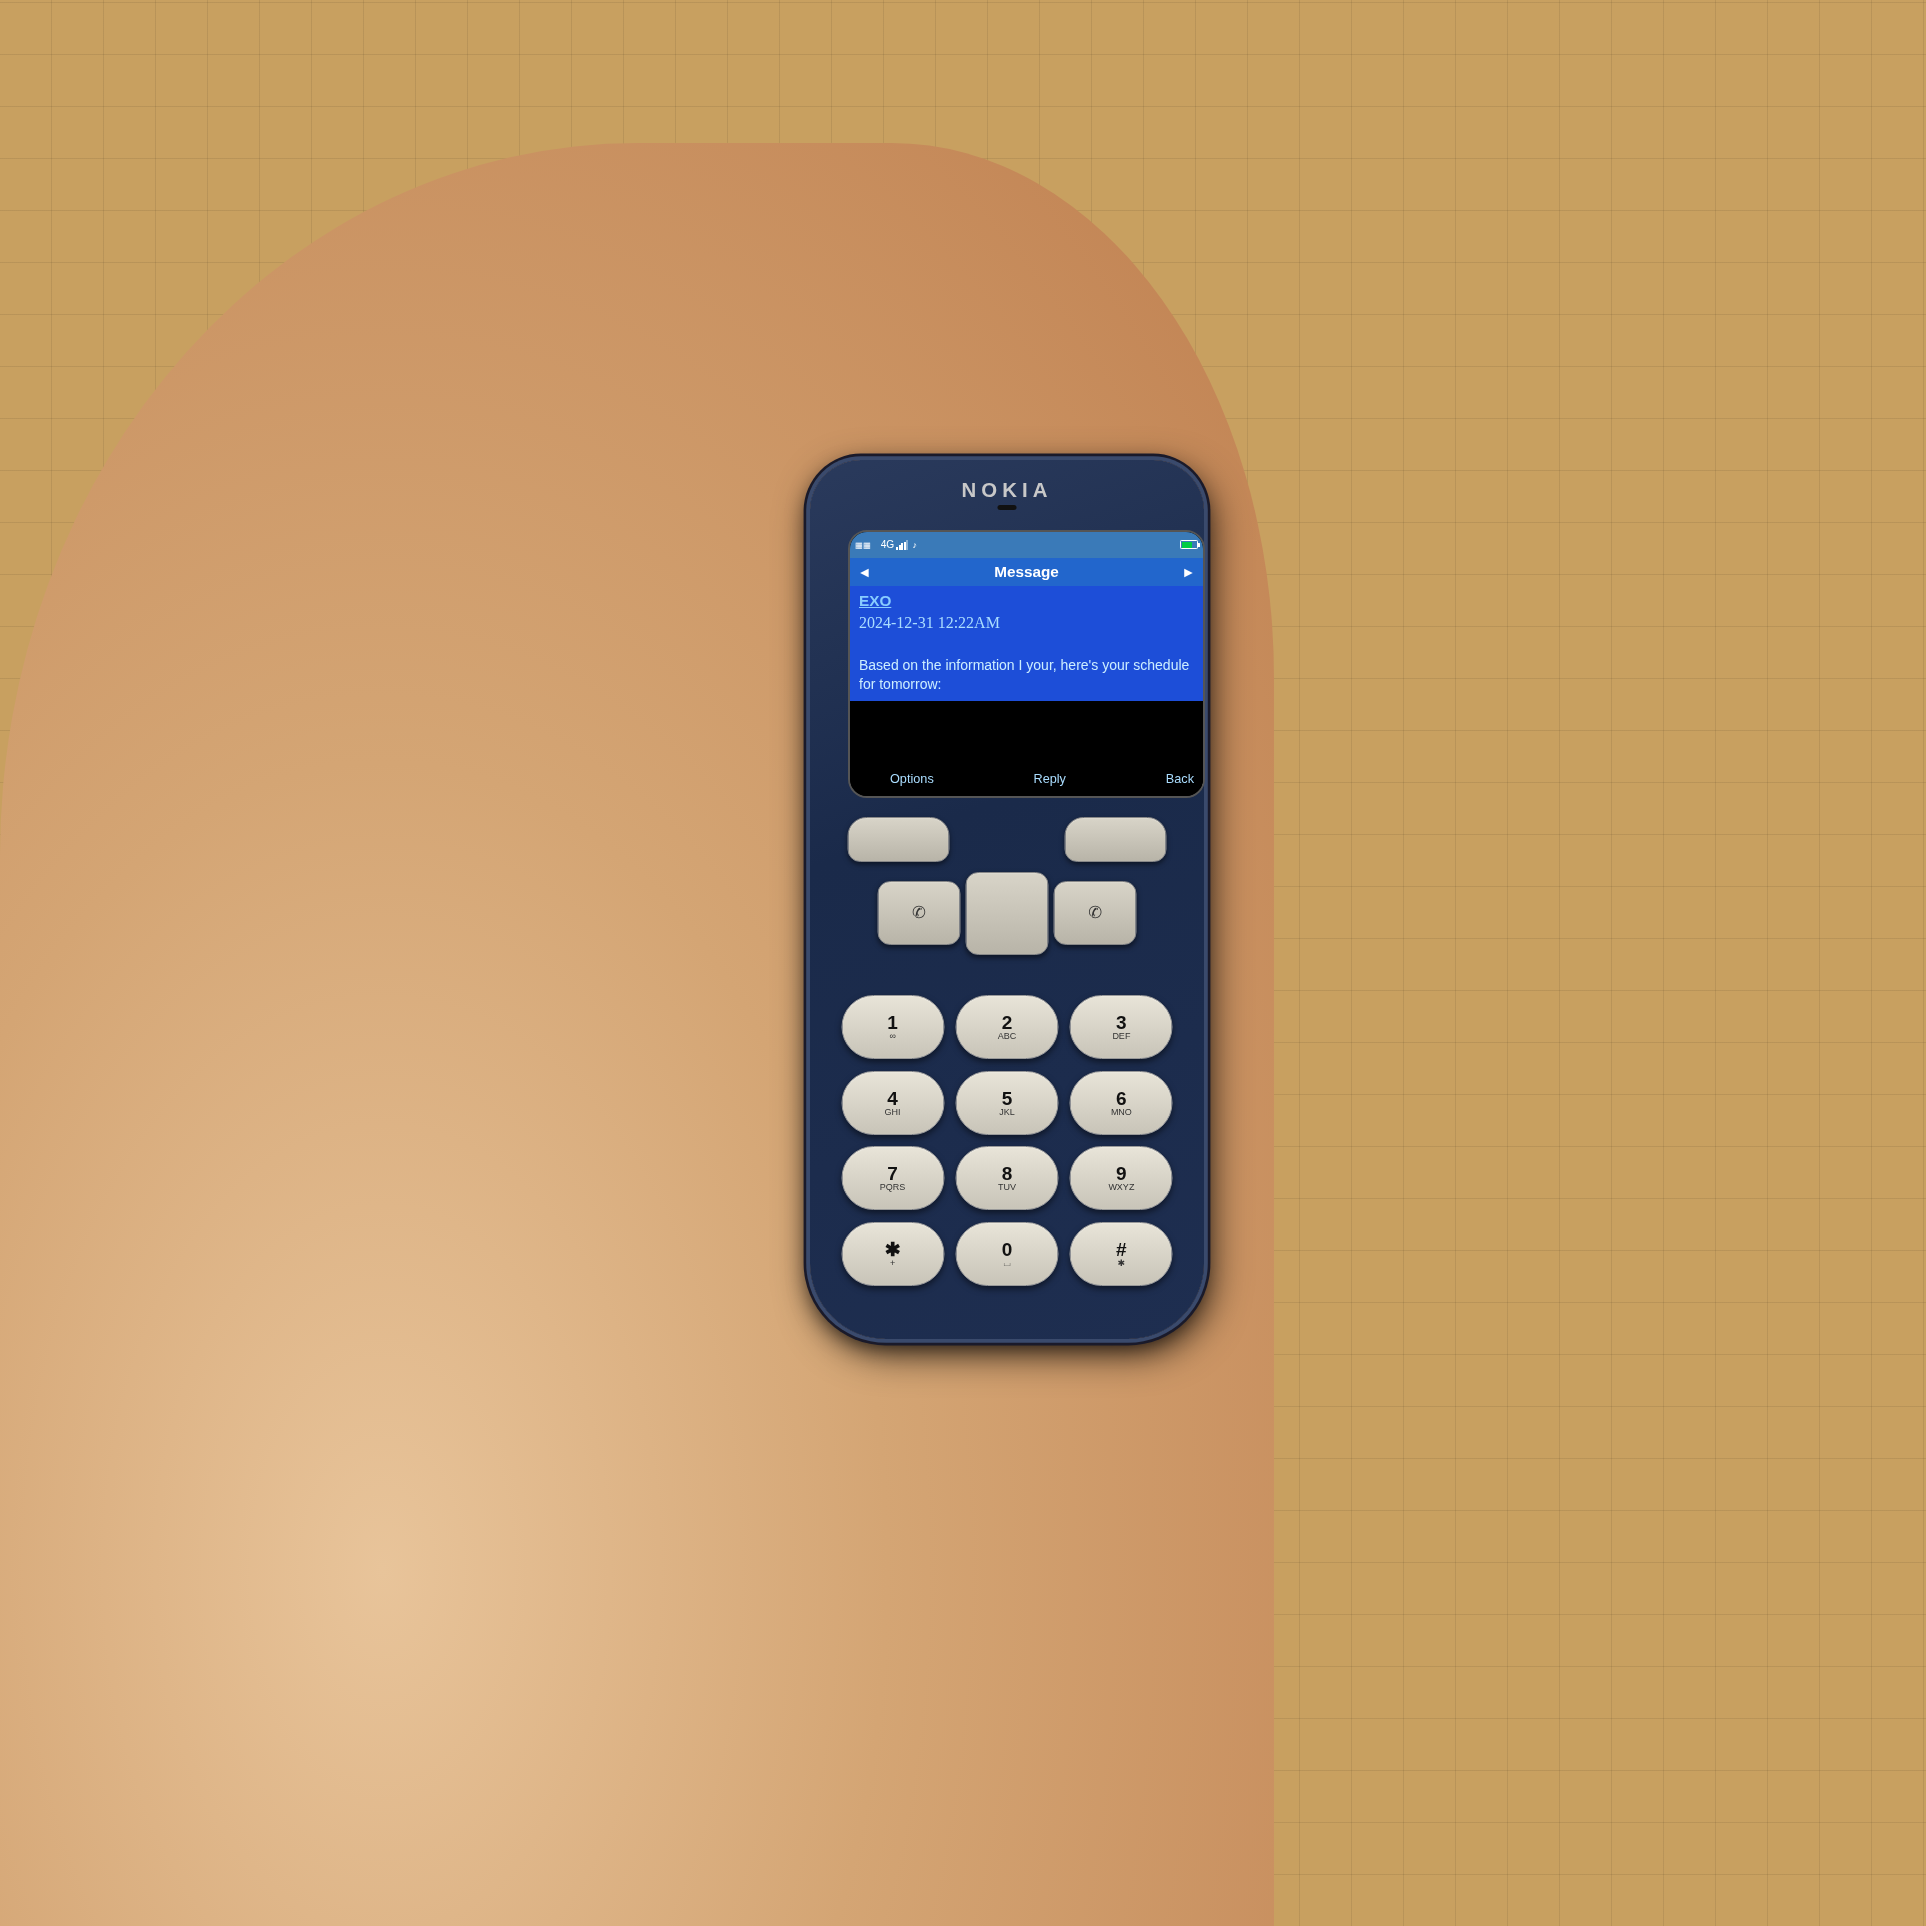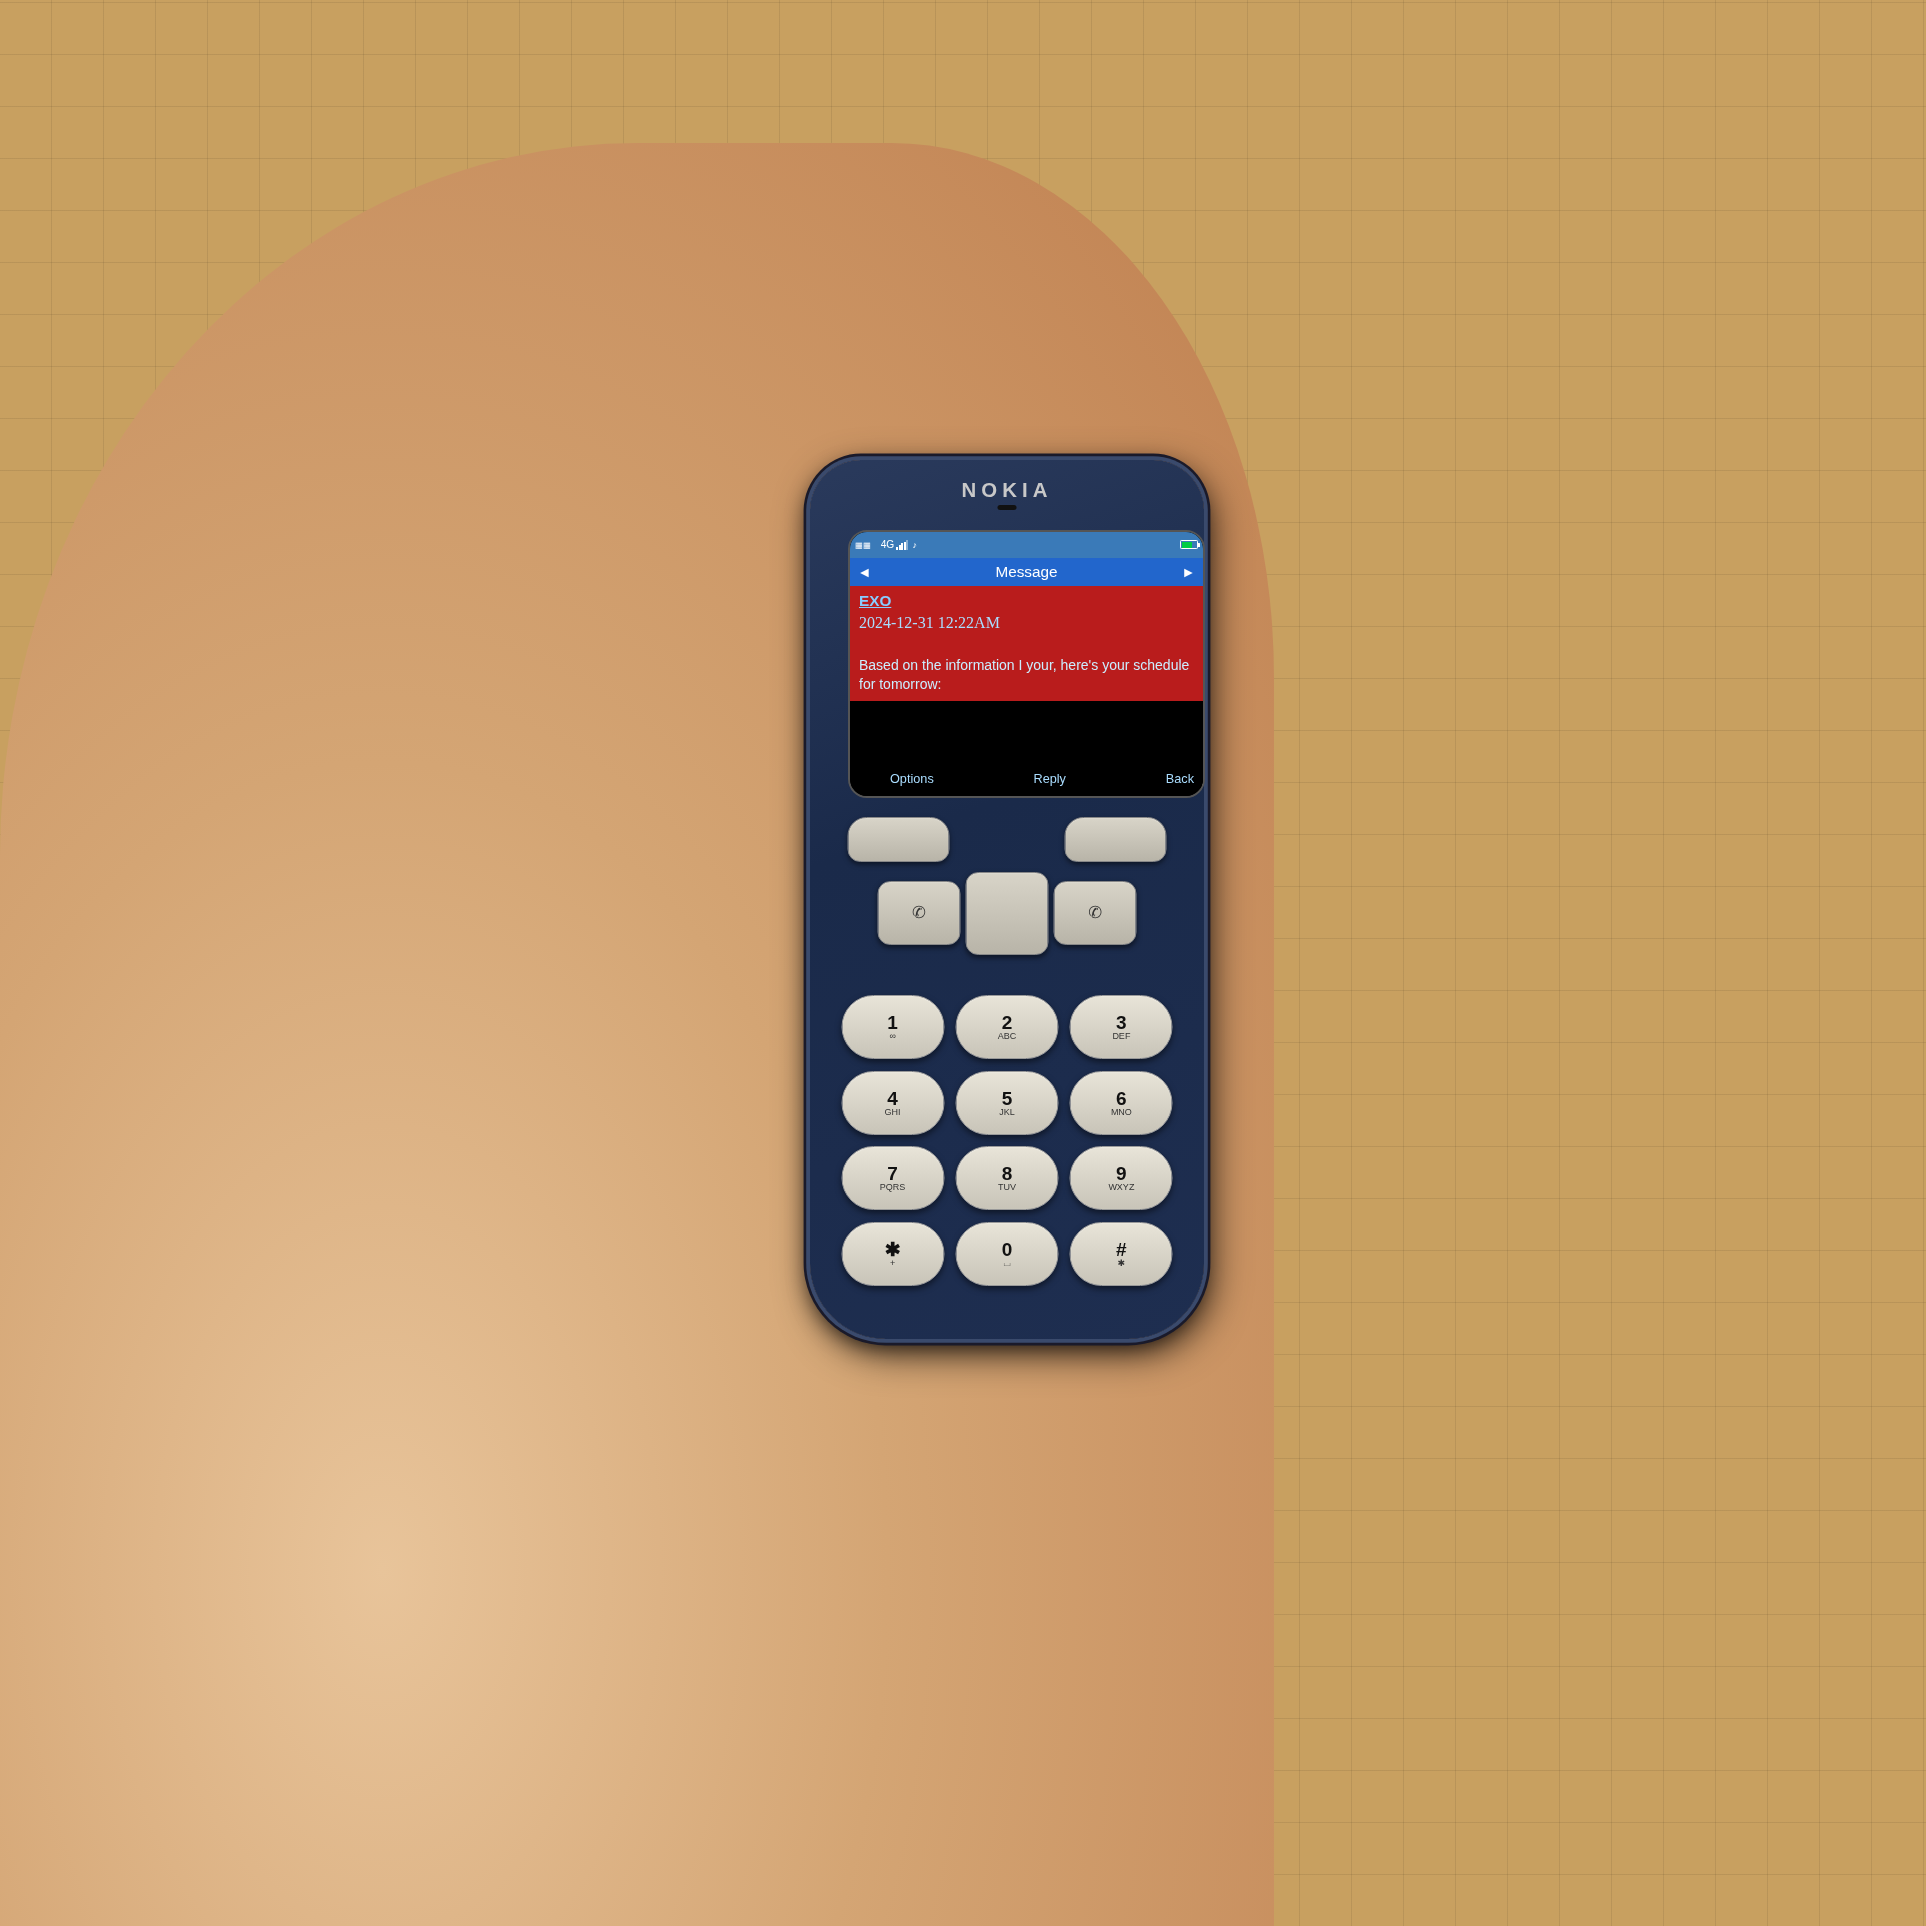--- a/index.html
+++ b/index.html
@@ -190,30 +190,30 @@
     }
 
     .msg-header-arrow {
       font-size: 14px;
       color: #fff;
       font-weight: bold;
     }
 
     .msg-header-title {
       font-size: 15.3px;
-      font-weight: normal;
+      font-weight: bold;
       color: #fff;
       font-family: Arial, sans-serif;
     }
 
     
     .msg-content {
       padding: 6.4px 9px;
       color: #aaddff;
-      background: #b91c1c;
+      background: #1d4ed8;
       flex: 1;
     }
 
     .msg-sender {
       font-size: 15.3px;
       font-weight: bold;
       color: #88ccff;
       text-decoration: underline;
       margin-bottom: 3.8px;
       font-family: Arial, sans-serif;

